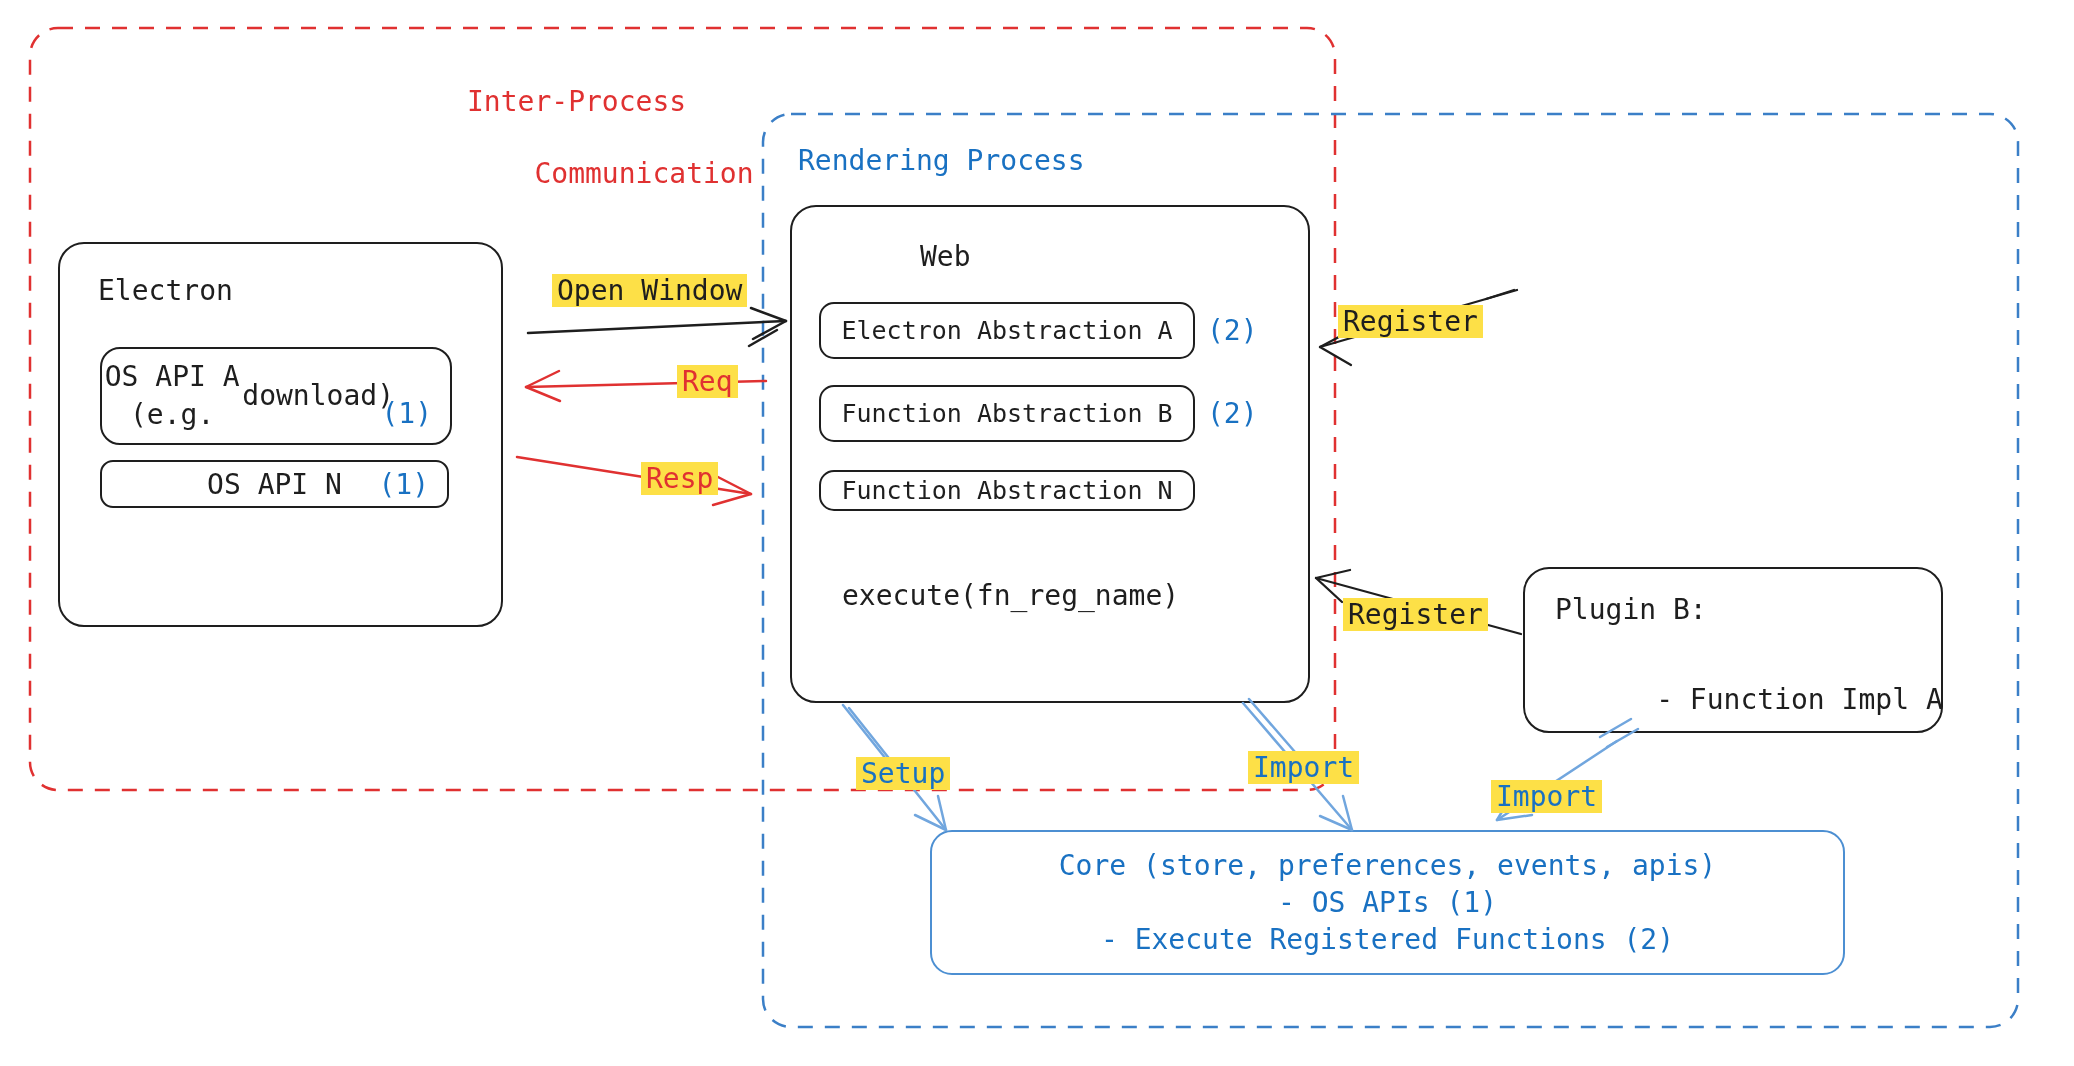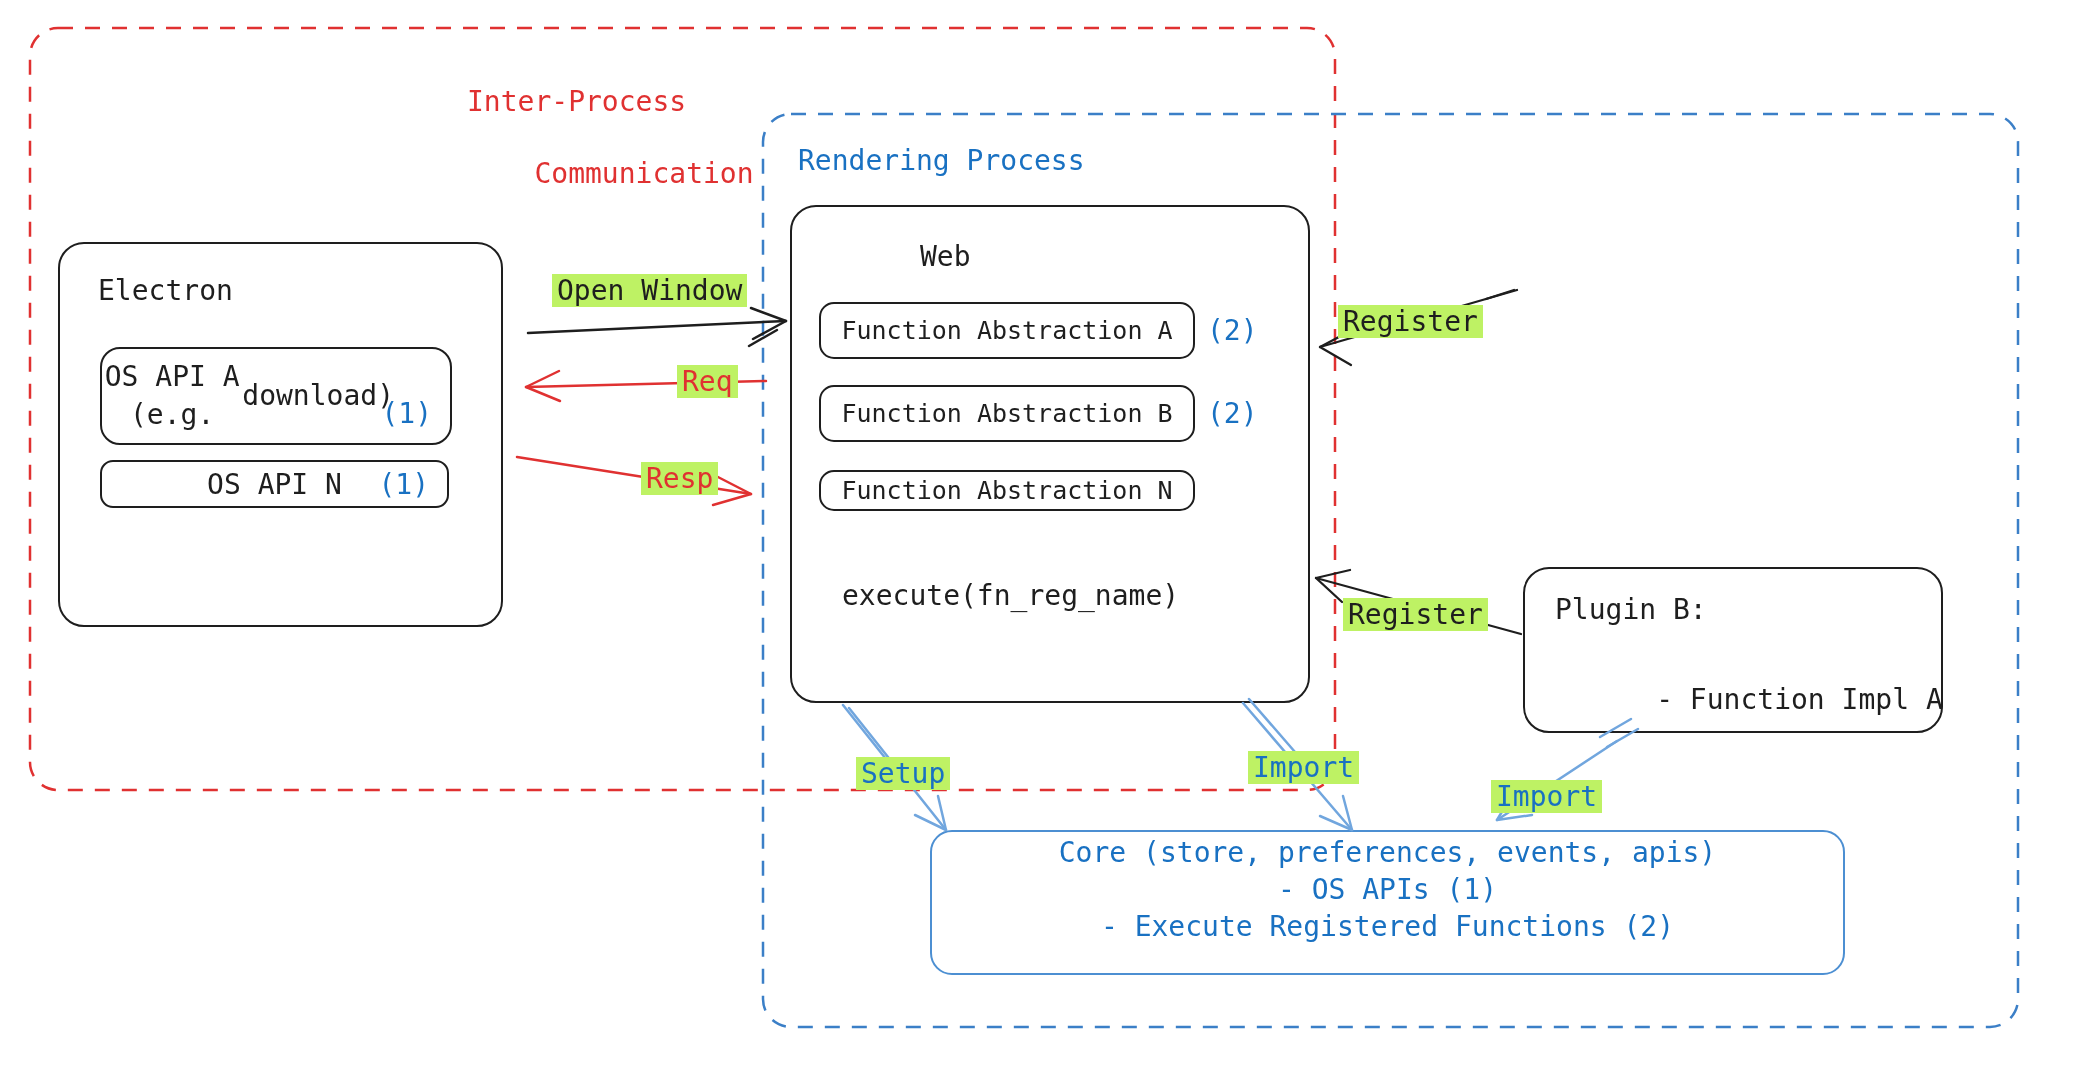--- a/index.html
+++ b/index.html
@@ -29,21 +29,21 @@
   }
   .inner{
     position:absolute;background:#fff;
     border:2.3px solid var(--ink);border-radius:15px;
     display:flex;align-items:center;justify-content:center;
     text-align:center;
   }
   .txt{position:absolute;white-space:pre;}
   .badge{position:absolute;color:var(--blue);}
   .albl{
-    position:absolute;background:#bef264;padding:0 5px;
+    position:absolute;background:#fde047;padding:0 5px;
     white-space:pre;z-index:4;
   }
   .red{color:var(--red);margin-left:43px;}
   .blue{color:var(--blue);}
   .sm{font-size:25px;}
   .md{font-size:26px;}
   .core-line{text-align:center;line-height:37px;color:var(--blue);}
 </style>
 </head>
 <body>
@@ -68,36 +68,36 @@
       <span class="badge" style="right:18px;bottom:10px">(1)</span>
     </div>
     <div class="inner" style="left:40px;top:216px;width:349px;height:48px;border-radius:13px">
       <span>OS API N</span>
       <span class="badge" style="right:18px;top:6px">(1)</span>
     </div>
   </div>
 
   <div class="box" style="left:790px;top:205px;width:520px;height:498px">
     <div class="txt" style="left:128px;top:33px">Web</div>
-    <div class="inner sm" style="left:27px;top:95px;width:376px;height:57px">Function Abstraction A</div>
+    <div class="inner sm" style="left:27px;top:95px;width:376px;height:57px">Electron Abstraction A</div>
     <span class="badge" style="left:415px;top:107px">(2)</span>
     <div class="inner sm" style="left:27px;top:178px;width:376px;height:57px">Function Abstraction B</div>
     <span class="badge" style="left:415px;top:190px">(2)</span>
     <div class="inner sm" style="left:27px;top:263px;width:376px;height:41px">Function Abstraction N</div>
     <div class="txt" style="left:50px;top:372px">execute(fn_reg_name)</div>
   </div>
 
 
   <div class="box" style="left:1523px;top:567px;width:420px;height:166px">
     <div class="txt" style="left:30px;top:18px;line-height:45px;position:relative"><span>Plugin B:</span><br>
       <span>- Function Impl A</span><br>
     </div>
   </div>
 
-  <div class="box" style="left:930px;top:830px;width:915px;height:145px;border-color:var(--blue-border);border-radius:22px;padding-top:2px">
+  <div class="box" style="left:930px;top:830px;width:915px;height:145px;border-color:var(--blue-border);border-radius:22px;padding-top:15px">
     <div class="core-line">Core (store, preferences, events, apis)</div>
     <div class="core-line">- OS APIs (1)</div>
     <div class="core-line">- Execute Registered Functions (2)</div>
   </div>
 
   <svg class="layer" width="2074" height="1066" style="z-index:3" fill="none" stroke-linecap="round" stroke-linejoin="round">
 
     <g stroke="#1e1e1e" stroke-width="2.5">
       <path d="M528 333 L786 321"></path>
       <path d="M786 321 L751 308 M786 321 L753 339"></path>

